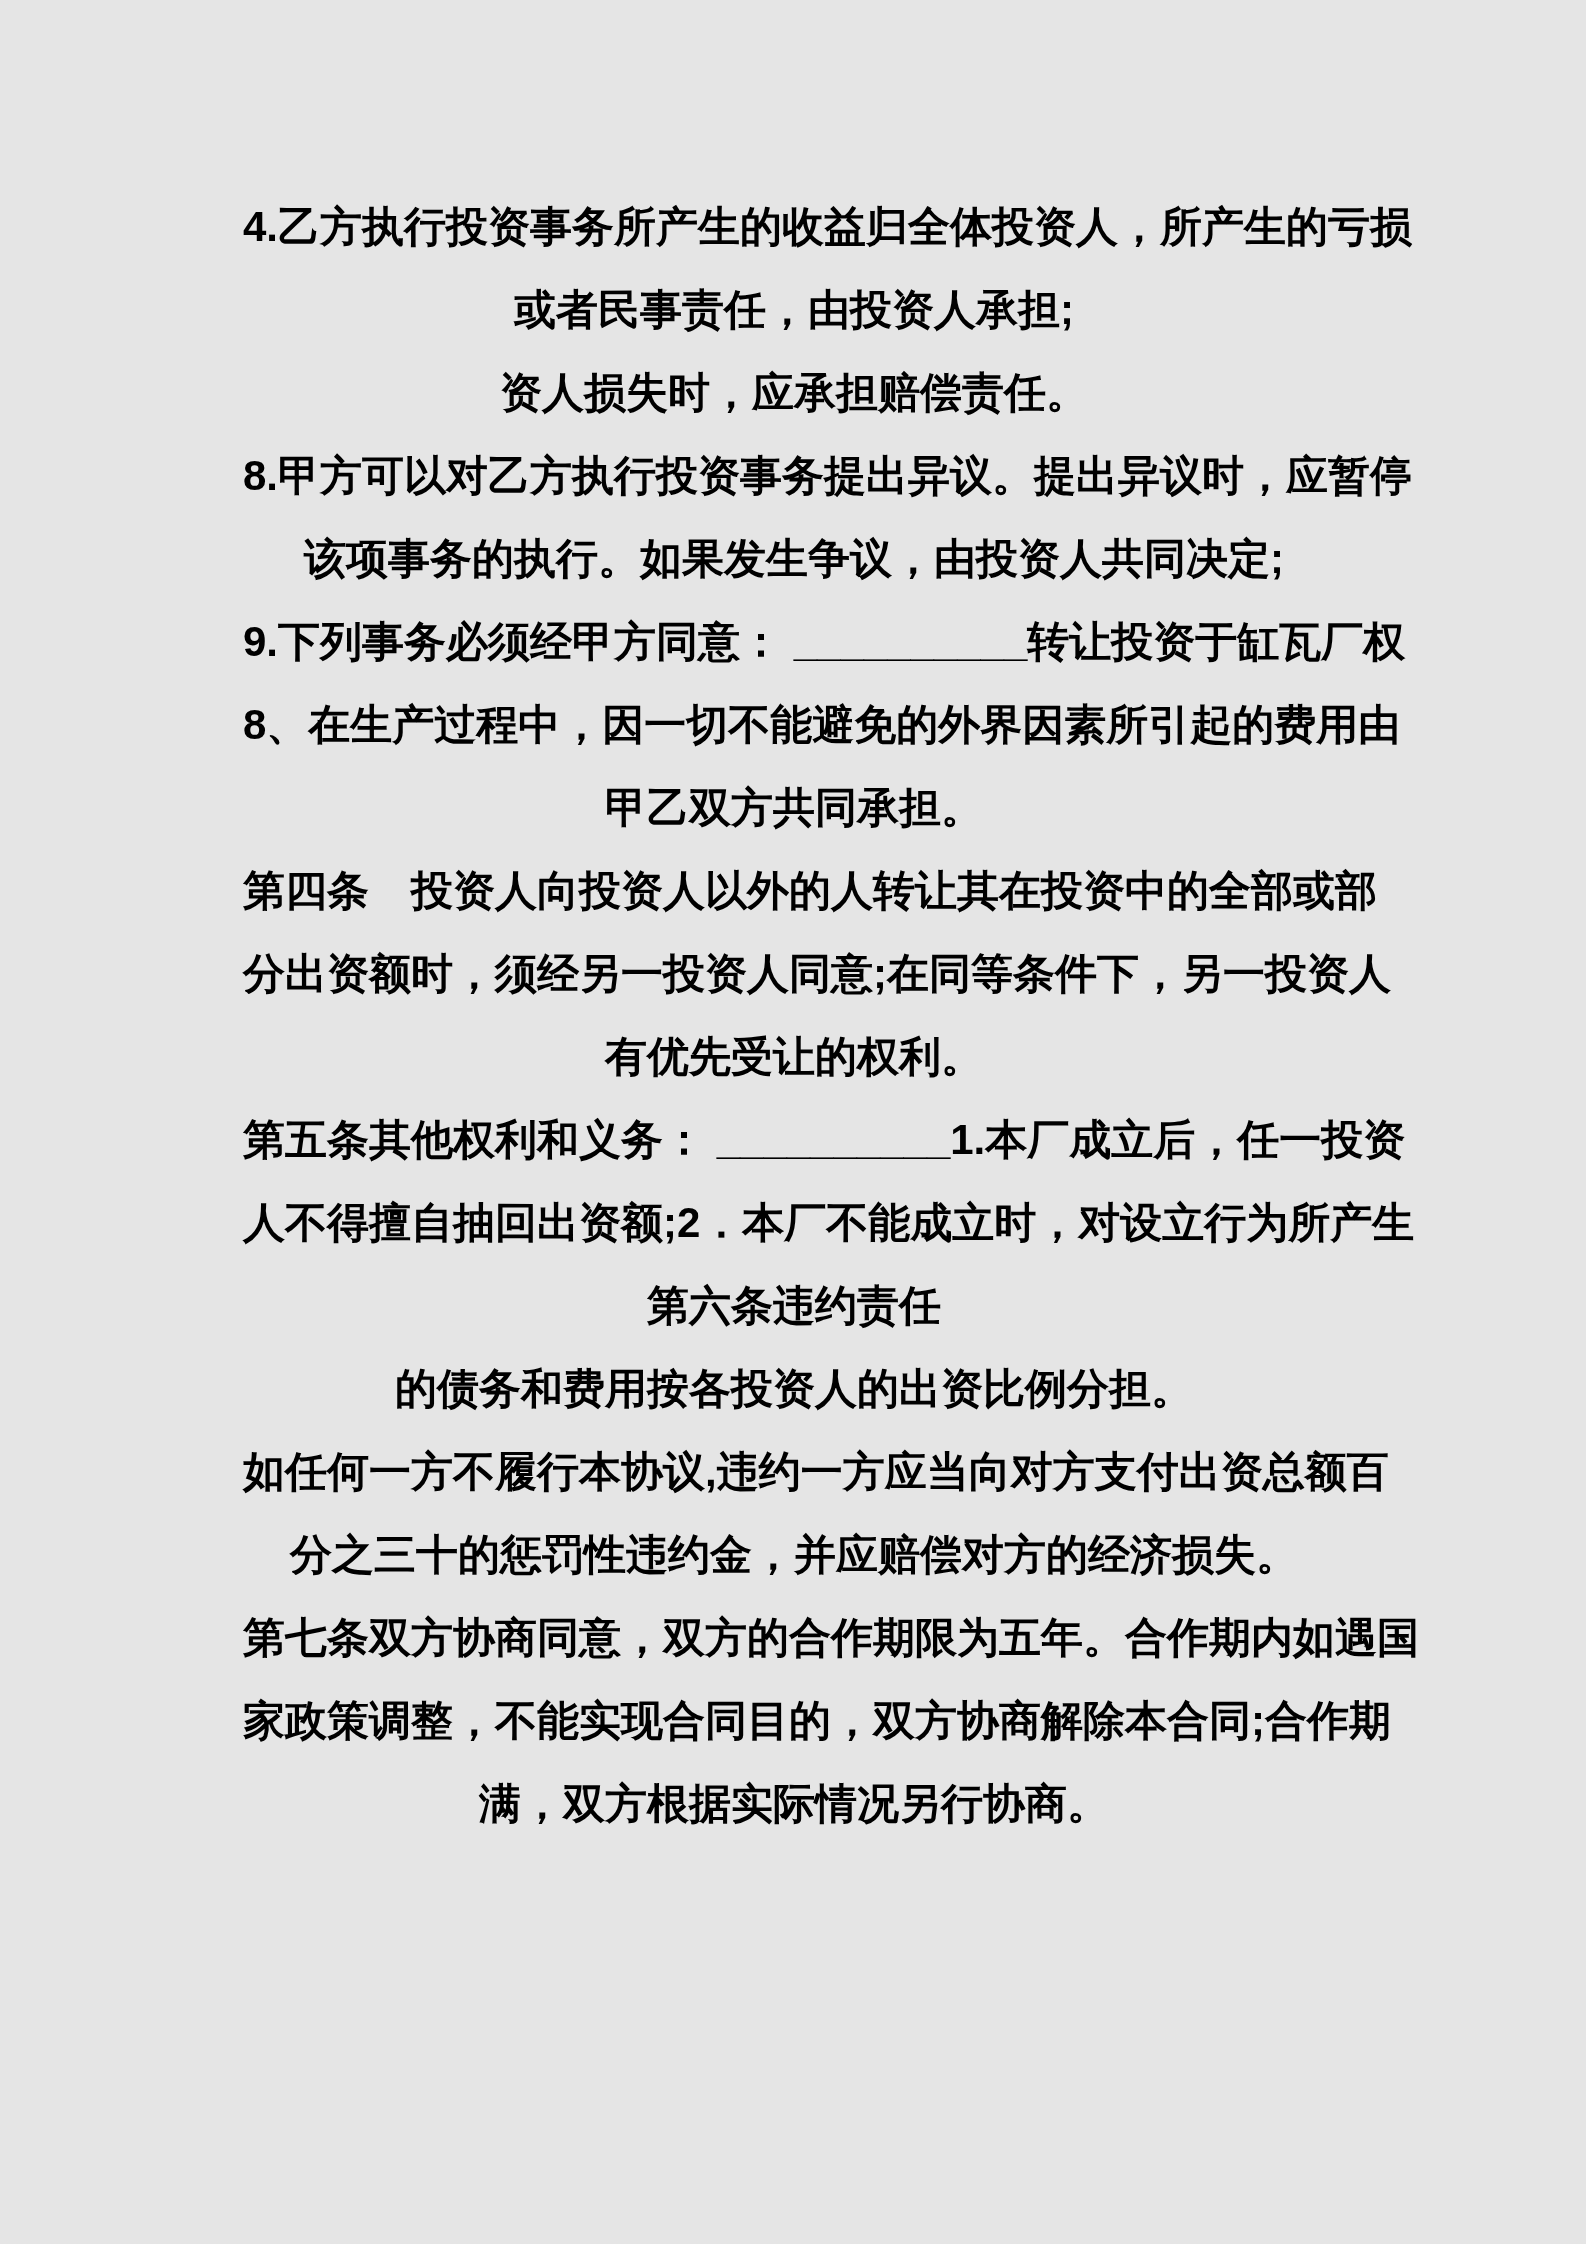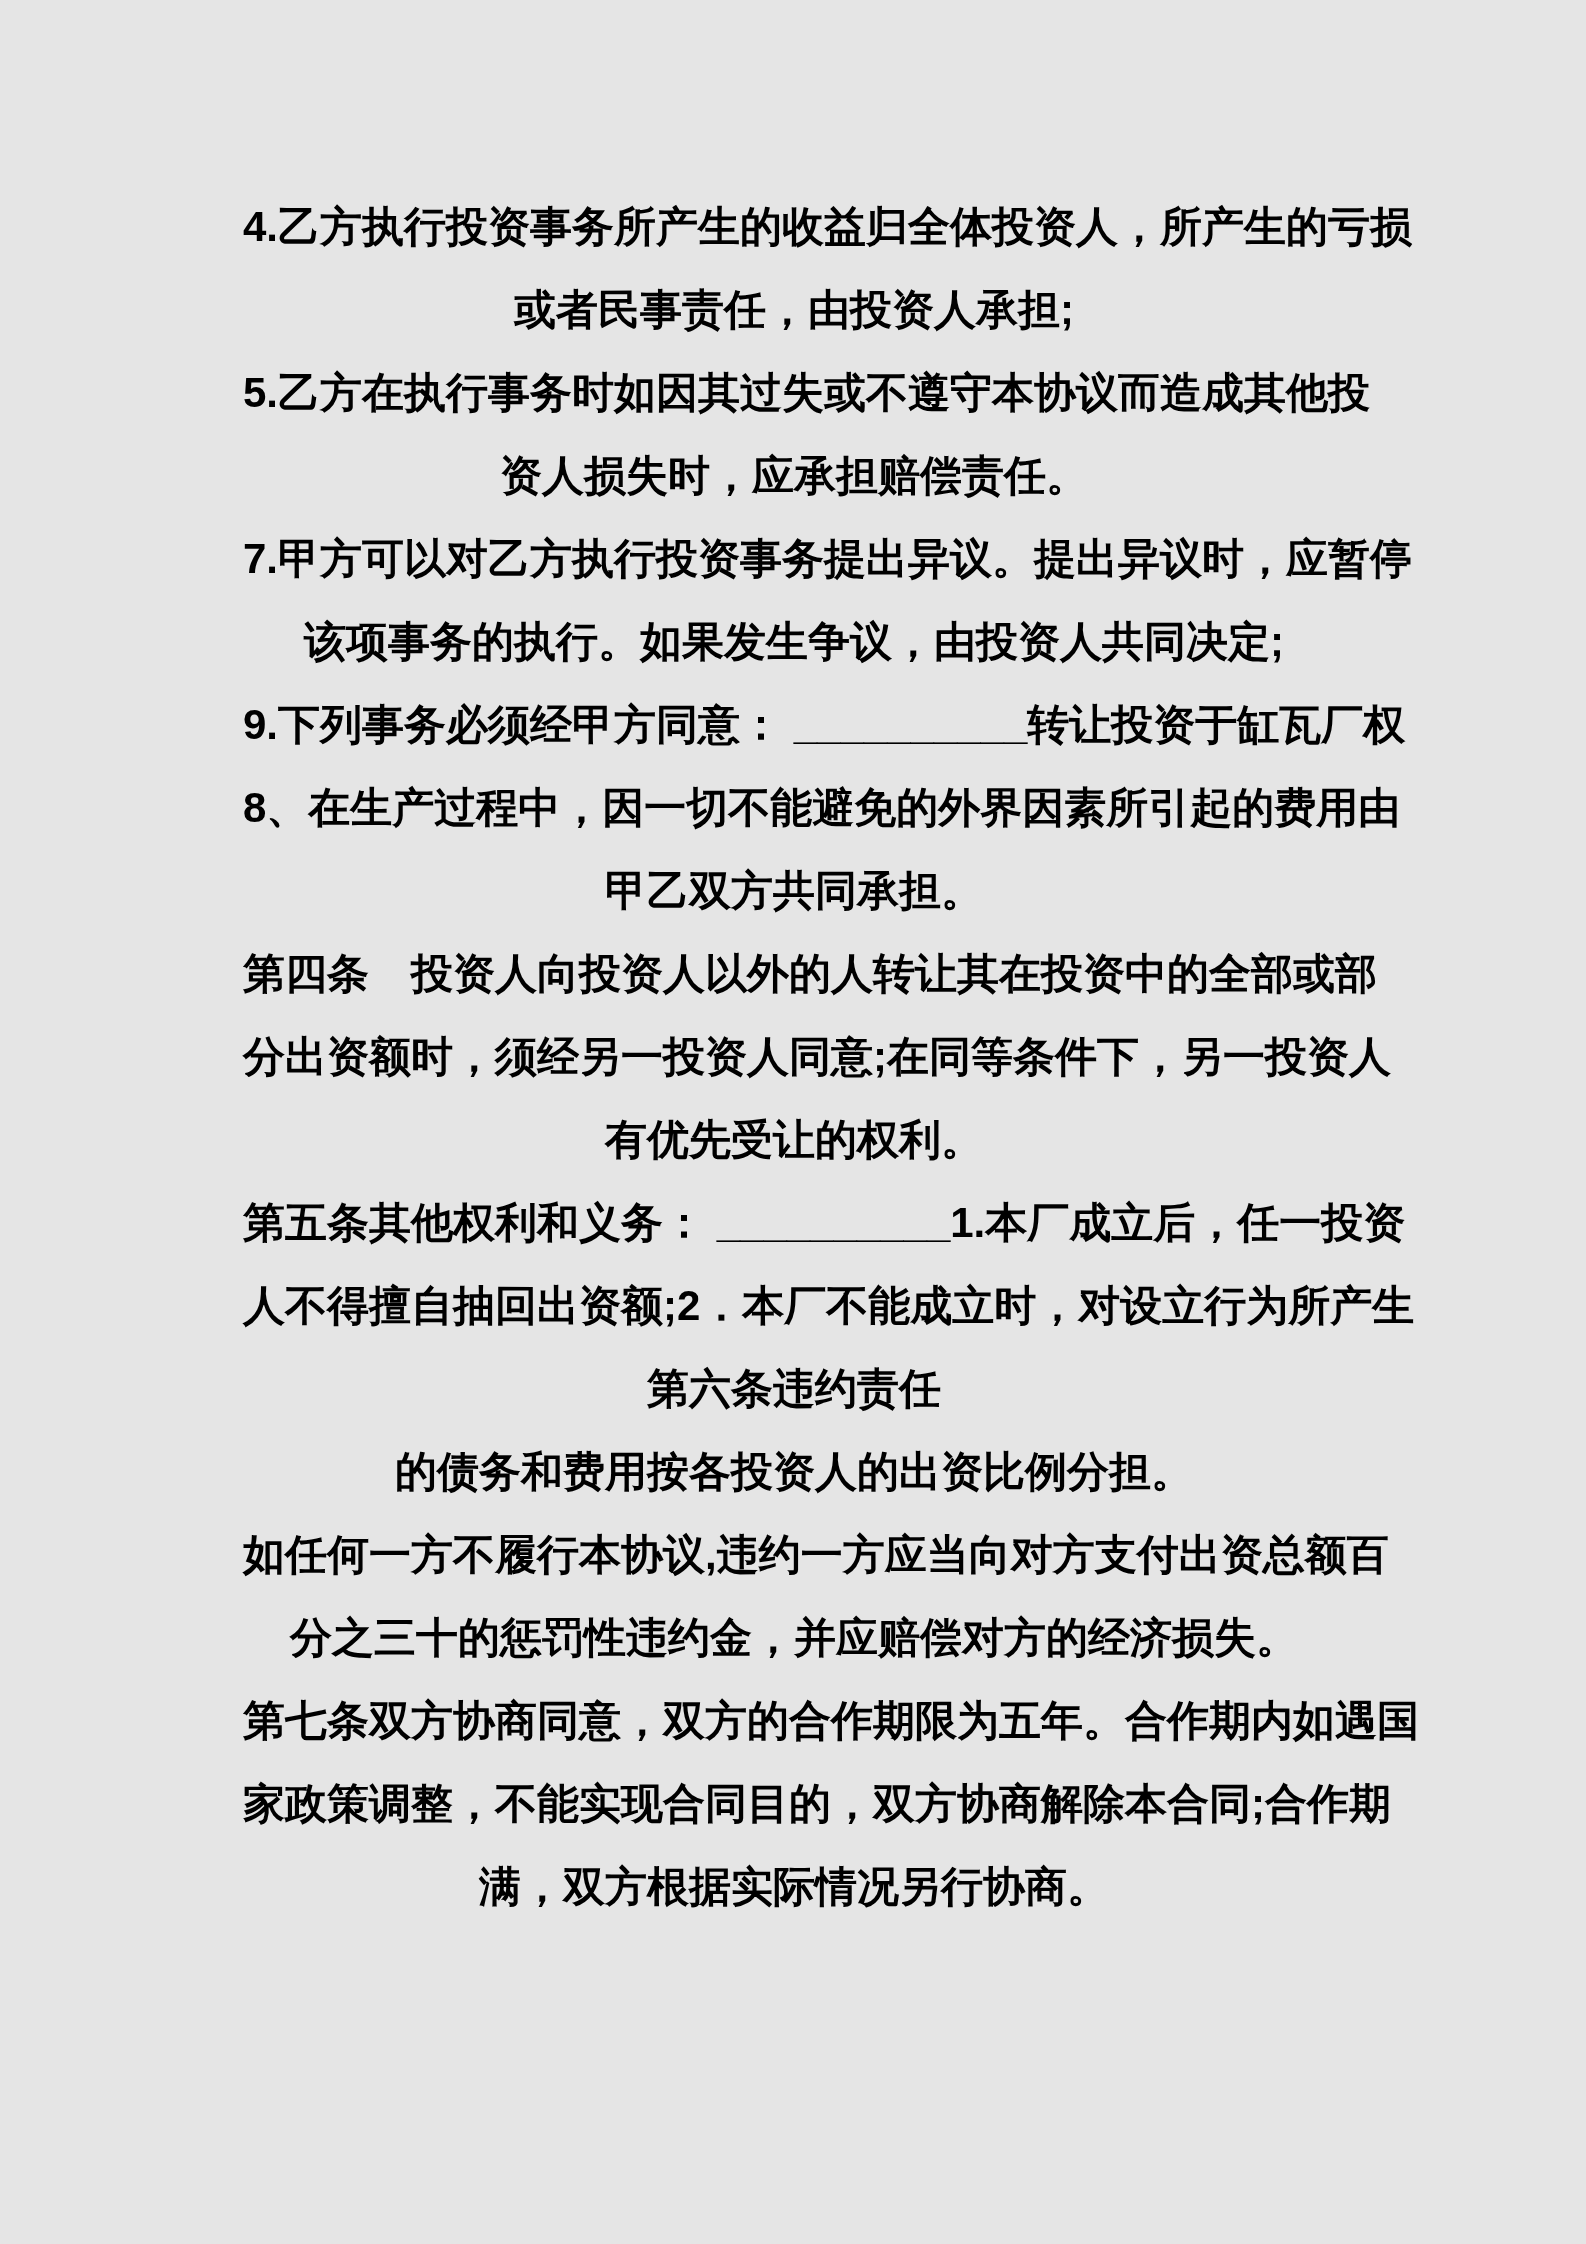--- a/index.html
+++ b/index.html
@@ -30,23 +30,22 @@
     text-align-last: justify;
     text-justify: inter-character;
   }
 </style>
 </head>
 <body>
 
 <div class="page">
   <div class="ln j">4.乙方执行投资事务所产生的收益归全体投资人，所产生的亏损</div>
   <div class="ln">或者民事责任，由投资人承担;</div>
-  <div class="ln j">5.乙方在执行事务时如因其过失或不遵守本协议而造成其他投</div>
   <div class="ln">资人损失时，应承担赔偿责任。</div>
-  <div class="ln j">7.甲方可以对乙方执行投资事务提出异议。提出异议时，应暂停</div>
+  <div class="ln j">8.甲方可以对乙方执行投资事务提出异议。提出异议时，应暂停</div>
   <div class="ln">该项事务的执行。如果发生争议，由投资人共同决定;</div>
   <div class="ln j">9.下列事务必须经甲方同意： __________转让投资于缸瓦厂权</div>
   <div class="ln j">8、在生产过程中，因一切不能避免的外界因素所引起的费用由</div>
   <div class="ln">甲乙双方共同承担。</div>
   <div class="ln j">第四条　投资人向投资人以外的人转让其在投资中的全部或部</div>
   <div class="ln j">分出资额时，须经另一投资人同意;在同等条件下，另一投资人</div>
   <div class="ln">有优先受让的权利。</div>
   <div class="ln j">第五条其他权利和义务： __________1.本厂成立后，任一投资</div>
   <div class="ln j">人不得擅自抽回出资额;2．本厂不能成立时，对设立行为所产生</div>
   <div class="ln">第六条违约责任</div>

